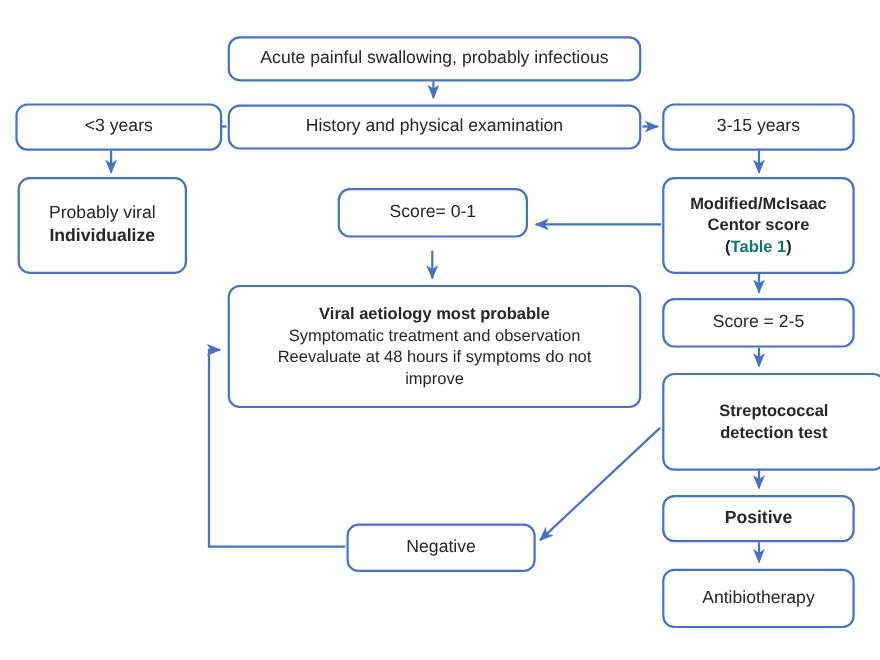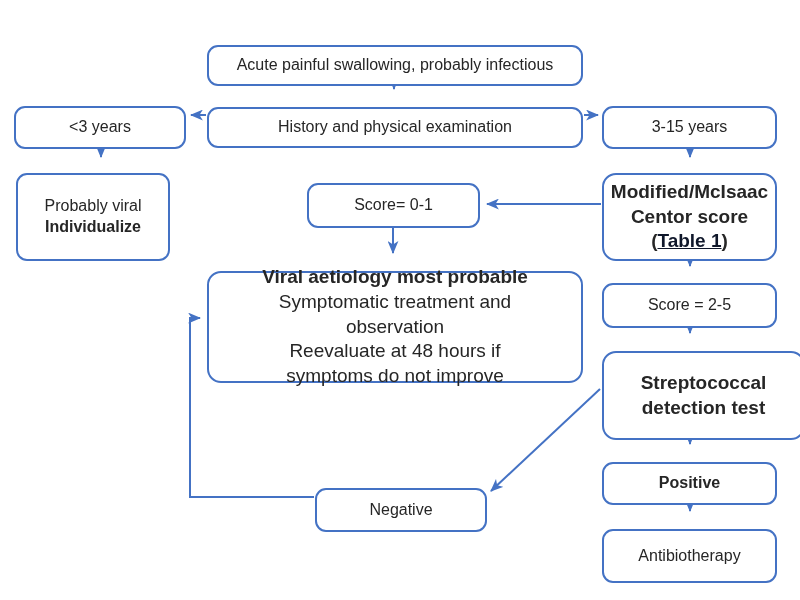--- a/index.html
+++ b/index.html
@@ -4,24 +4,24 @@
 <style>
   html,body { margin:0; padding:0; background:#fff; }
   #stage {
     position:relative; width:800px; height:600px; background:#fff;
     font-family:"Liberation Sans", sans-serif; color:#262626; overflow:hidden;
   }
   .node {
     position:absolute; box-sizing:border-box; background:#fff;
     border:2.5px solid #4472C4; border-radius:11px;
     display:flex; flex-direction:column; align-items:center; justify-content:center;
-    text-align:center; font-size:16px; line-height:1.3;margin-top:12px;
+    text-align:center; font-size:16px; line-height:1.3;
   }
   .bold { font-weight:bold; }
-  .sm { font-size:19px;border-radius:14px; }
+  .sm { font-size:15px; }
   #connectors { position:absolute; left:0; top:0; pointer-events:none; }
 </style>
 </head>
 <body>
 
 <div id="stage" style="background: rgb(255, 255, 255); color: rgb(38, 38, 38);">
 
   <svg id="connectors" width="800" height="600" viewBox="0 0 800 600">
     <defs>
       <marker id="ah" viewBox="0 0 12 10" refX="11" refY="5" markerWidth="13" markerHeight="11" orient="auto" markerUnits="userSpaceOnUse">
@@ -44,37 +44,37 @@
   </svg>
 
   <div class="node" style="left: 207px; top: 33px; width: 376px; height: 41px; border-color: rgb(68, 114, 196);">
     <div>Acute painful swallowing, probably infectious</div>
   </div>
 
   <div class="node" style="left: 207px; top: 95px; width: 376px; height: 41px; border-color: rgb(68, 114, 196);">
     <div>History and physical examination</div>
   </div>
 
-  <div class="node" style="left: 14px; top: 94px; width: 172px; height: 43px; border-color: rgb(68, 114, 196);">
+  <div class="node" style="left: 14px; top: 94px; width: 188px; height: 43px; border-color: rgb(68, 114, 196);">
     <div>&lt;3 years</div>
   </div>
 
   <div class="node" style="left: 602px; top: 94px; width: 175px; height: 43px; border-color: rgb(68, 114, 196);">
     <div>3-15 years</div>
   </div>
 
   <div class="node" style="left: 16px; top: 161px; width: 154px; height: 88px; border-color: rgb(68, 114, 196);">
     <div>Probably viral</div>
     <div class="bold">Individualize</div>
   </div>
 
   <div class="node bold sm" style="left: 602px; top: 161px; width: 175px; height: 88px; border-color: rgb(68, 114, 196);">
     <div>Modified/McIsaac</div>
     <div>Centor score</div>
-    <div><span>(</span><span class="green" style="color: #0f172a; text-decoration: underline;">Table 1</span><span>)</span></div>
+    <div><span>(</span><span class="green" style="color: #0f766e;">Table 1</span><span>)</span></div>
   </div>
 
   <div class="node" style="left: 307px; top: 171px; width: 173px; height: 45px; border-color: rgb(68, 114, 196);">
     <div>Score= 0-1</div>
   </div>
 
   <div class="node sm" style="left: 207px; top: 259px; width: 376px; height: 112px; padding: 0px 36px; border-color: rgb(68, 114, 196);">
     <div class="bold">Viral aetiology most probable</div>
     <div>Symptomatic treatment and observation</div>
     <div>Reevaluate at 48 hours if symptoms do not improve</div>

